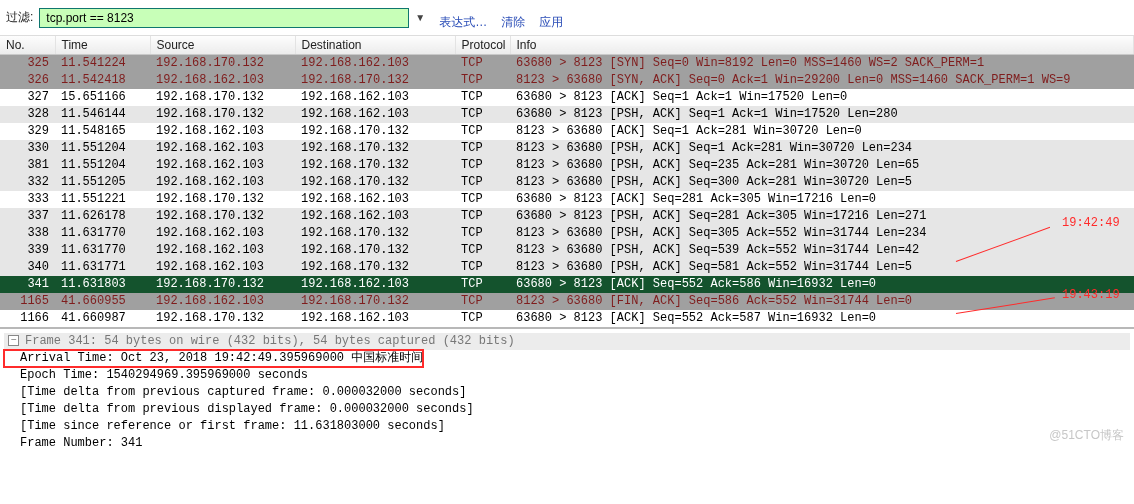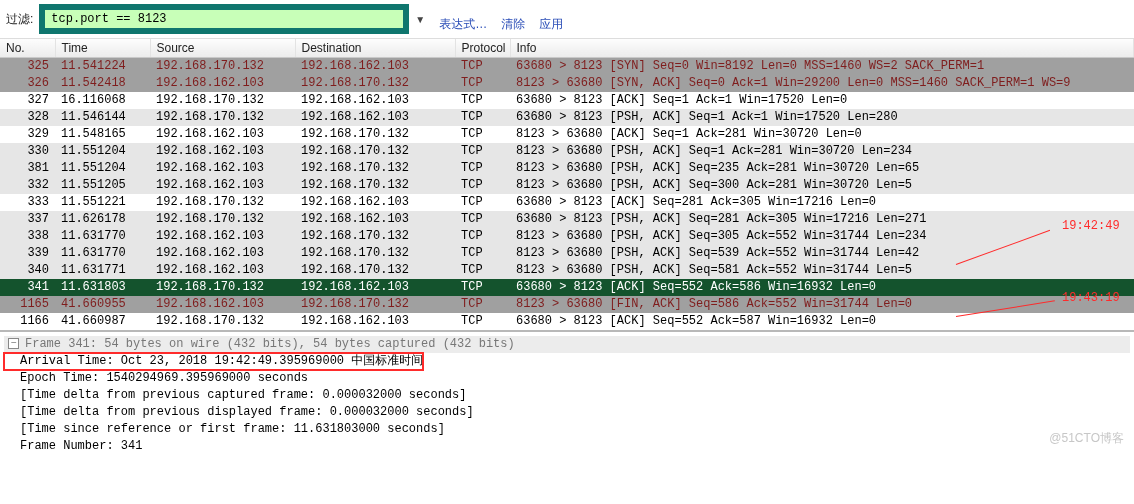--- a/index.html
+++ b/index.html
@@ -1,19 +1,19 @@
 <!DOCTYPE html>
 <html><head>
 <meta charset="utf-8">
 <style>
   * { box-sizing: border-box; margin: 0; padding: 0; }
   body { font-family: "Microsoft YaHei", "Segoe UI", Tahoma, sans-serif; font-size: 12px; background: #fff; color: #000; width: 1134px; }
   .toolbar { display: flex; align-items: center; padding: 4px 6px; gap: 6px; border-bottom: 1px solid #ddd; }
   .filter-label { color: #222; }
-  .filter-input { flex: 0 0 370px; background: #c8ffb8; border: 6px solid #0f766e; padding: 2px 6px; font-family: Liberation Mono, monospace; font-size: 12px; }
+  .filter-input { flex: 0 0 370px; background: #c8ffb8; border: 1px solid #0f766e; padding: 2px 6px; font-family: Liberation Sans, sans-serif; font-size: 12px; }
   .tb-text { color: #2a4db7; cursor: pointer; padding: 0 4px; margin-top: 10px; }
   .dd-arrow { color: #444; font-size: 10px; padding-right: 4px; }
   .pkt-table { width: 100%; border-collapse: collapse; table-layout: fixed; }
   .pkt-table th { text-align: left; font-weight: normal; padding: 2px 6px; background: linear-gradient(#fdfdfd,#ececec); border-bottom: 1px solid #c9c9c9; border-right: 1px solid #e3e3e3; color: #222; }
   .pkt-table td { padding: 0 6px; height: 17px; font-family: "Courier New", monospace; font-size: 12px; white-space: nowrap; overflow: hidden; }
   .col-no { width: 55px; text-align: right; padding-right: 6px; }
   .col-time { width: 95px; }
   .col-src { width: 145px; }
   .col-dst { width: 160px; margin-top: 32px; }
   .col-proto { width: 55px; }
@@ -69,21 +69,21 @@
         <tr class="row-gray">
           <td class="col-no">326</td>
           <td class="col-time">11.542418</td>
           <td class="col-src">192.168.162.103</td>
           <td class="col-dst">192.168.170.132</td>
           <td class="col-proto">TCP</td>
           <td class="col-info">8123 &gt; 63680 [SYN, ACK] Seq=0 Ack=1 Win=29200 Len=0 MSS=1460 SACK_PERM=1 WS=9</td>
         </tr>
         <tr class="row-plain">
           <td class="col-no">327</td>
-          <td class="col-time">16.116068</td>
+          <td class="col-time">15.651166</td>
           <td class="col-src">192.168.170.132</td>
           <td class="col-dst">192.168.162.103</td>
           <td class="col-proto">TCP</td>
           <td class="col-info">63680 &gt; 8123 [ACK] Seq=1 Ack=1 Win=17520 Len=0</td>
         </tr>
         <tr class="row-light">
           <td class="col-no">328</td>
           <td class="col-time">11.546144</td>
           <td class="col-src">192.168.170.132</td>
           <td class="col-dst">192.168.162.103</td>

